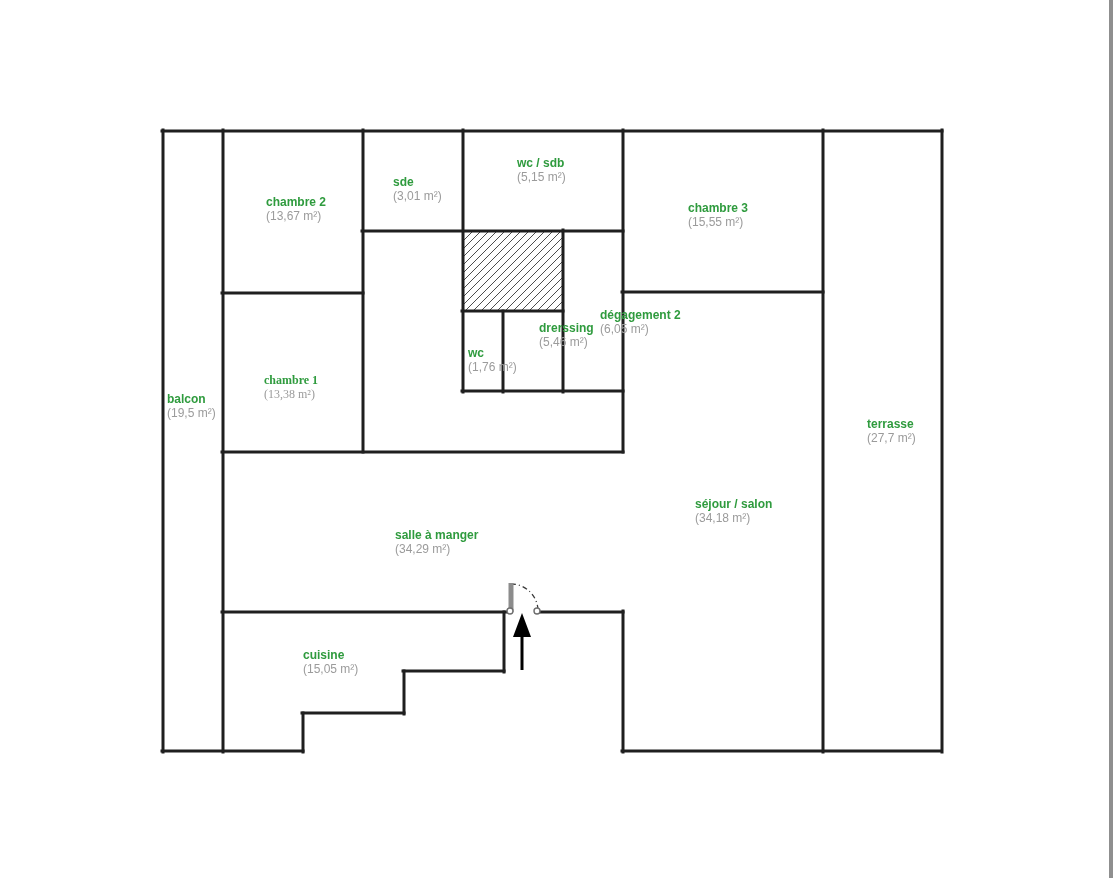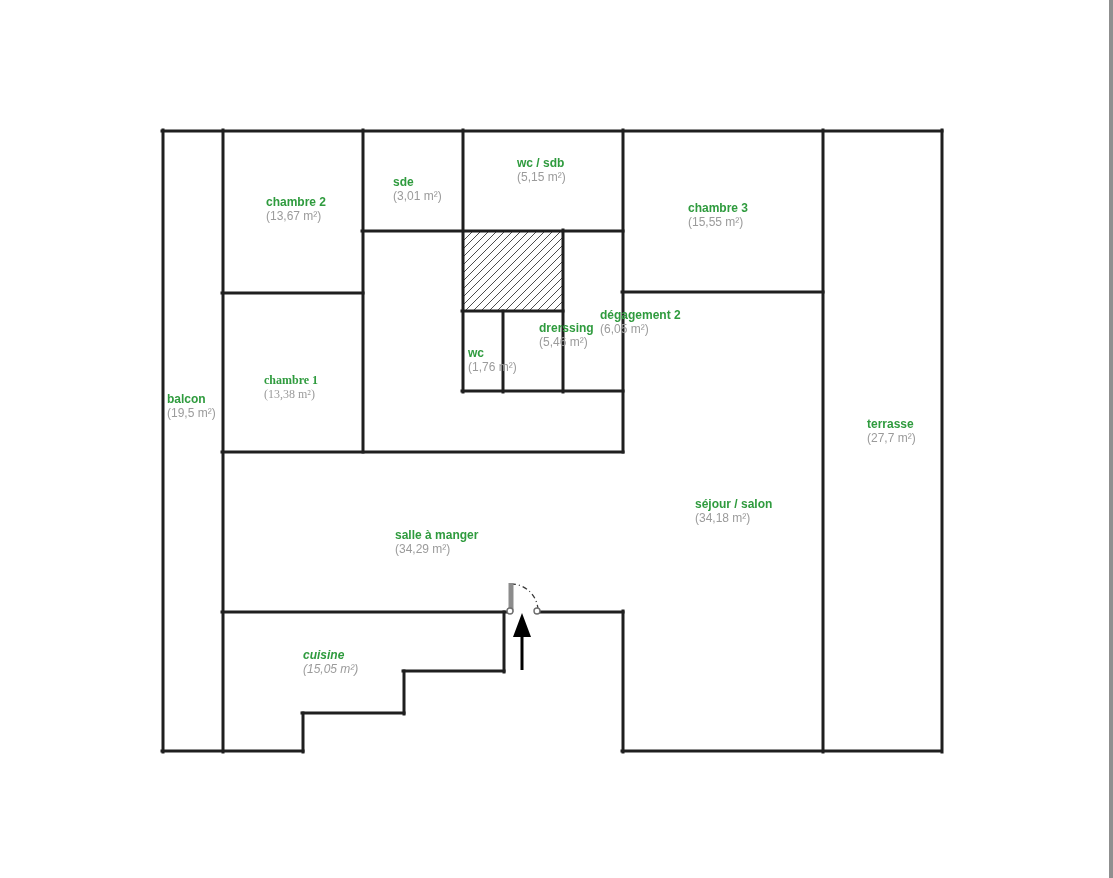--- a/index.html
+++ b/index.html
@@ -128,19 +128,19 @@
     <div class="rarea">(27,7 m²)</div>
   </div>
   <div class="room-label" style="left:695px;top:497px;">
     <div class="rname">séjour / salon</div>
     <div class="rarea">(34,18 m²)</div>
   </div>
   <div class="room-label" style="left:395px;top:528px;">
     <div class="rname">salle à manger</div>
     <div class="rarea">(34,29 m²)</div>
   </div>
-  <div class="room-label" style="left:303px;top:648px;font-style:italic;">
+  <div class="room-label" style="left:303px;top:648px;">
     <div class="rname">cuisine</div>
     <div class="rarea">(15,05 m²)</div>
   </div>
 
   <div class="edge-strip"></div>
 </div>
 
 </body></html>

